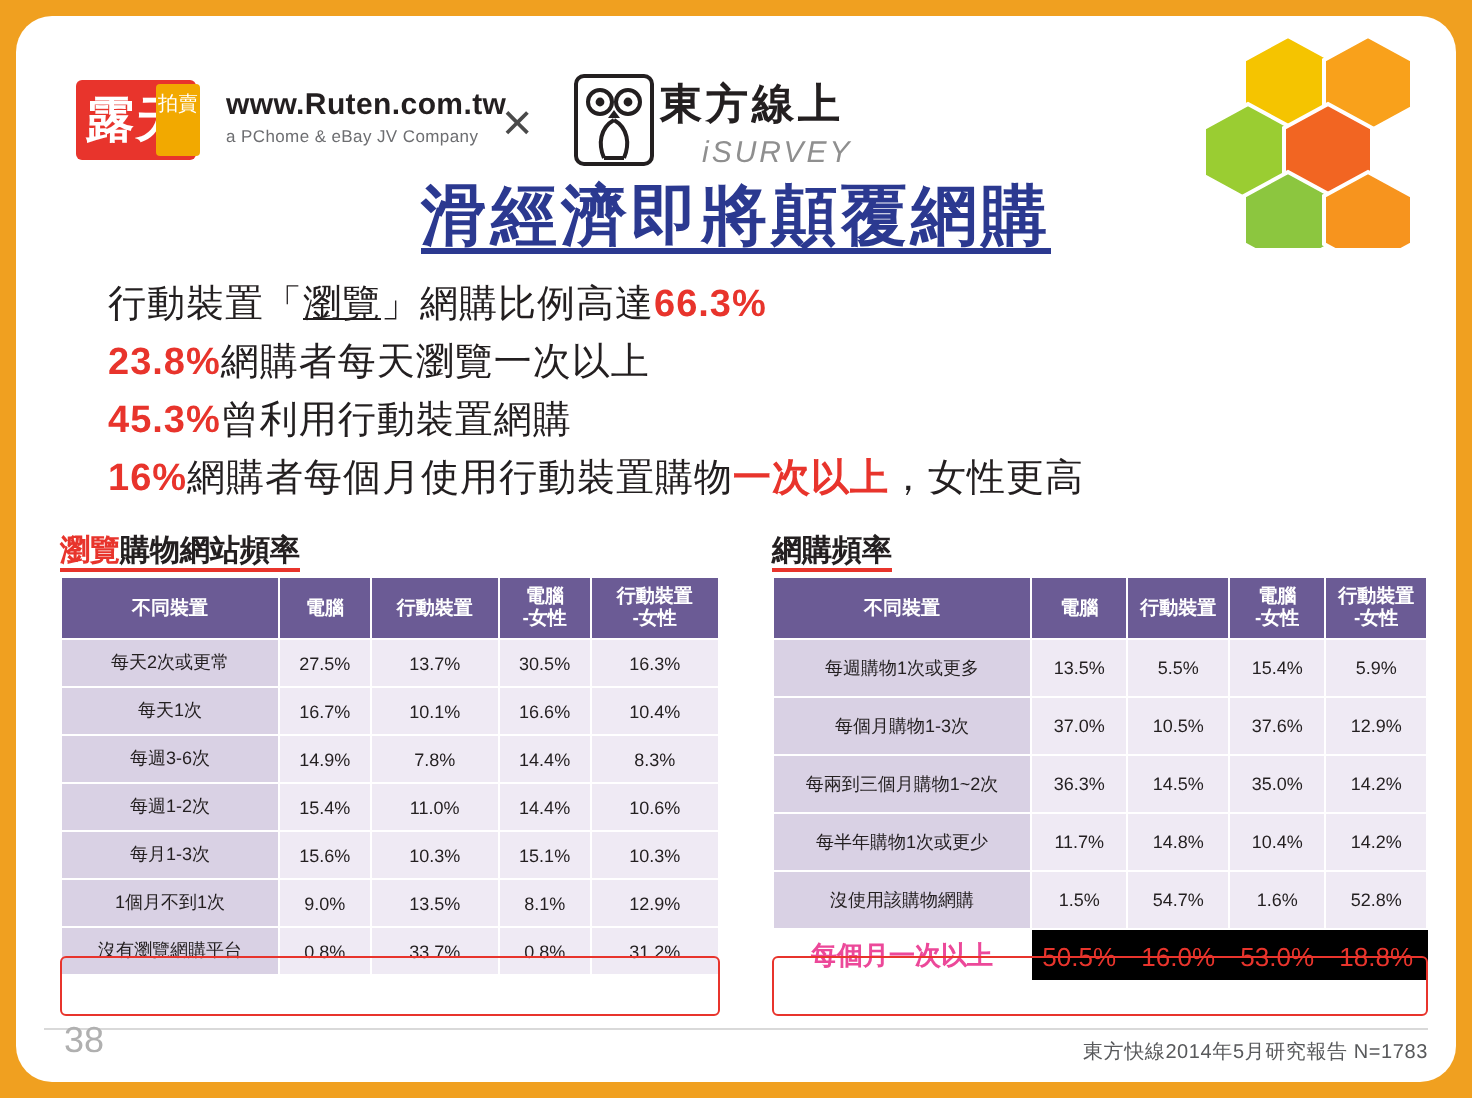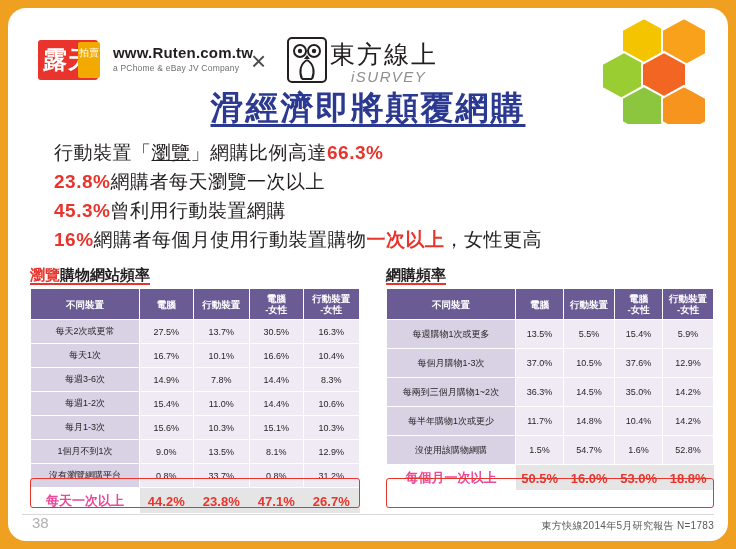--- a/index.html
+++ b/index.html
@@ -46,21 +46,21 @@
   .cross{
     position:absolute;left:243px;top:38px;
     font-size:26px;color:#4a4a4a;font-weight:300;
   }
   .owl-box{
     position:absolute;left:278px;top:28px;width:42px;height:48px;
   }
   .owl-box svg{display:block;}
   .isurvey-cn{
     position:absolute;left:322px;top:30px;
-    font-size:25px;font-weight:normal;color:#231f20;letter-spacing:2px;
+    font-size:21px;font-weight:bold;color:#231f20;letter-spacing:2px;
   }
   .isurvey-en{
     position:absolute;left:322px;top:60px;
     font-size:15px;color:#8f8f8f;letter-spacing:1.5px;font-style:italic;margin-left:21px;
   }
   .hexes{position:absolute;right:16px;top:6px;width:140px;height:110px;}
   .title{
     position:absolute;left:0;top:78px;width:720px;
     text-align:center;
     font-size:33px;font-weight:bold;color:#2b3990;
@@ -100,33 +100,33 @@
   }
   .tbl td{
     border:1px solid #ffffff;
     padding:3px 2px;text-align:center;font-size:9px;
     background:#efeaf4;
   }
   .tbl td.lab{
     background:#d9d1e4;text-align:center;
   }
   .tbl tr.last td{
-    background:#e5e5e5;border:none;color:#e8342c;font-weight:bold;font-size:13px;
+    background:#000000;border:none;color:#e8342c;font-weight:normal;font-size:13px;
     padding-top:4px;
   }
   .tbl tr.last td.lab{
     background:#ffffff;color:#ec4899;font-weight:bold;font-size:13px;
   }
   .redbox{
     position:absolute;border:1.6px solid #e8342c;border-radius:3px;
   }
   
   .pagenum{
     position:absolute;left:24px;bottom:10px;
-    font-size:15px;color:#b0b0b0;
+    font-size:18px;color:#b0b0b0;
   }
   .footnote{
     position:absolute;right:14px;bottom:8px;
     font-size:10px;color:#58595b;letter-spacing:.3px;
   }
   .footline{
     position:absolute;left:14px;right:14px;bottom:26px;height:1px;background:#d9d9d9;
   }
 </style>
 </head>
@@ -256,27 +256,20 @@
           <td>8.1%</td>
           <td>12.9%</td>
         </tr>
         <tr>
           <td class="lab" style="height: 17px;">沒有瀏覽網購平台</td>
           <td>0.8%</td>
           <td>33.7%</td>
           <td>0.8%</td>
           <td>31.2%</td>
         </tr>
-        <tr class="last">
-          <td class="lab">每天一次以上</td>
-          <td>44.2%</td>
-          <td>23.8%</td>
-          <td>47.1%</td>
-          <td>26.7%</td>
-        </tr>
       </tbody>
     </table>
   <div class="redbox" style="left:22px;top:470px;width:328px;height:28px;"></div>
 
   <div class="sec-title" style="left:378px;top:258px;">
     <span class="uline2">網購頻率</span>
   </div>
 
   <table class="tbl" id="right-table" style="left:378px;top:280px;width:328px;">
       <thead>

